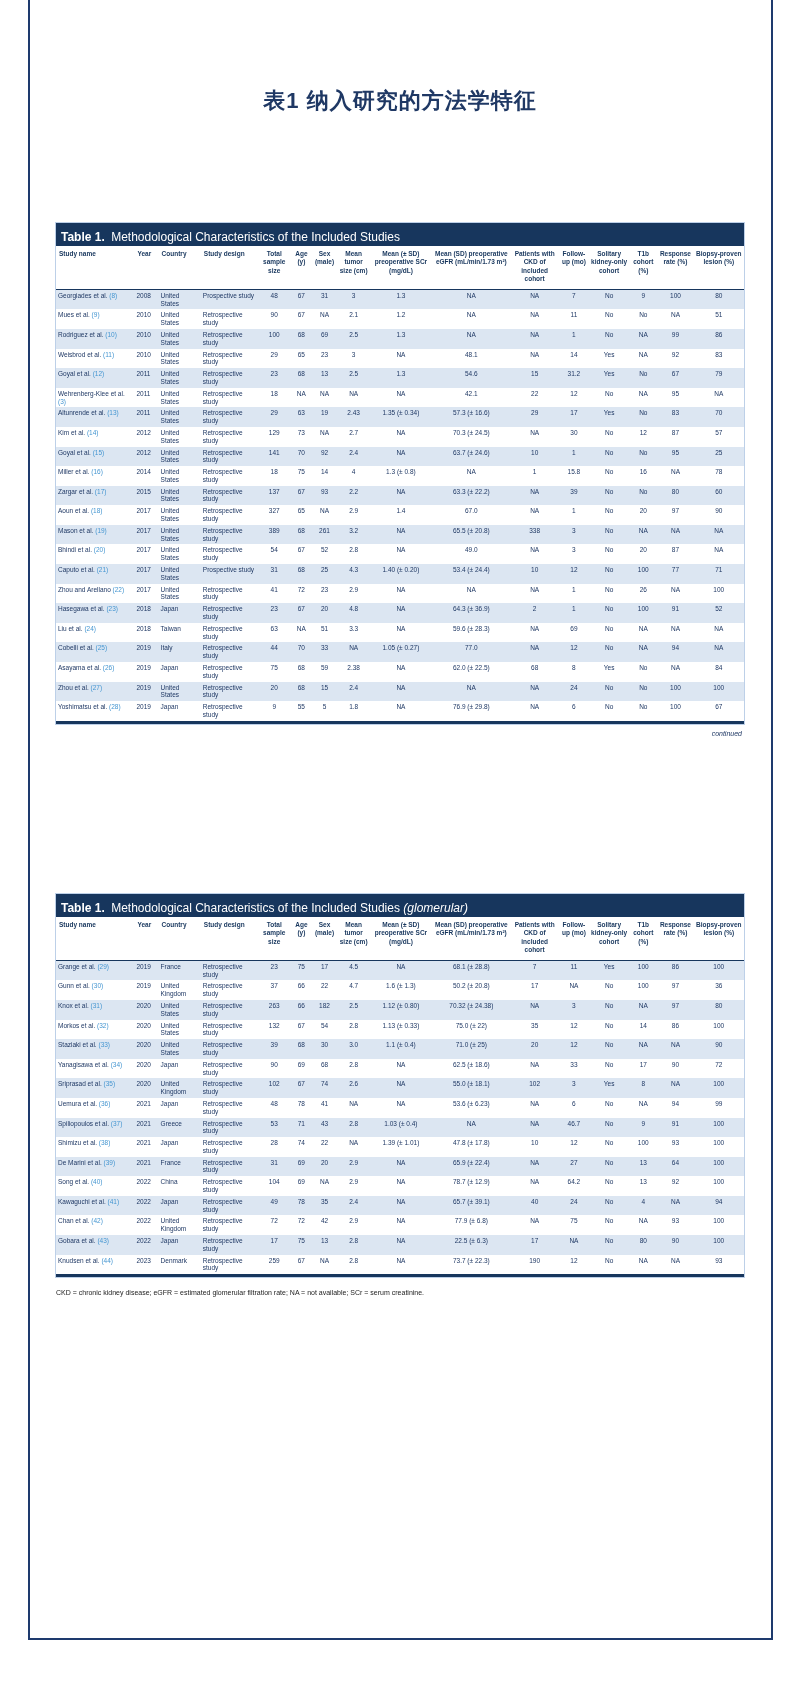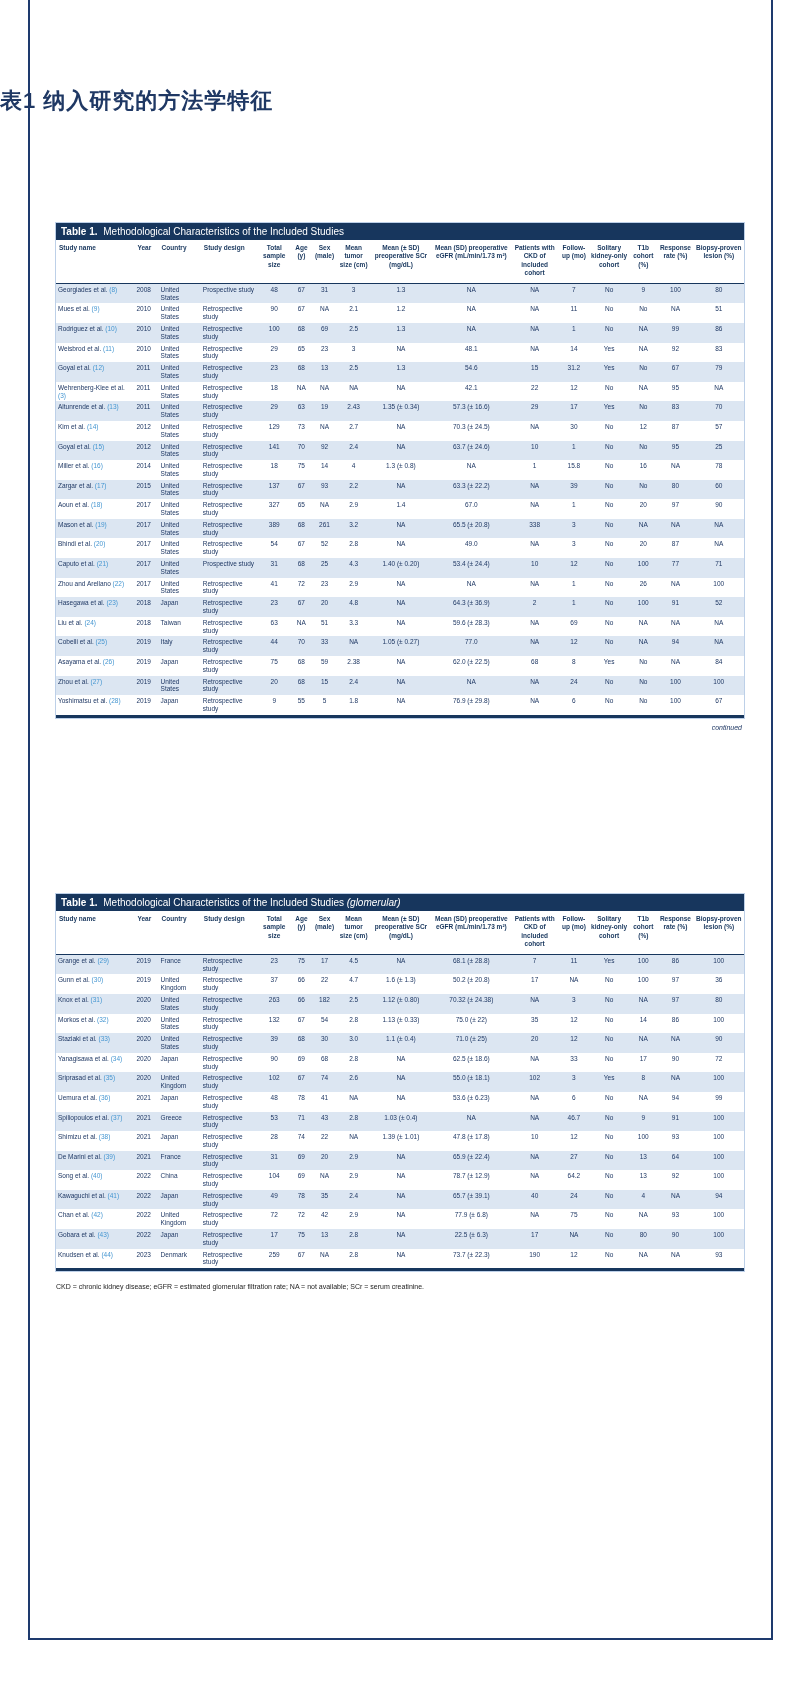--- a/index.html
+++ b/index.html
@@ -9,31 +9,31 @@
   }
   .page{position:absolute;inset:0;}
   
   .frame{
     position:absolute;left:28px;top:-6px;width:741px;height:1644px;
     border-left:2px solid #1e3a6d;border-right:2px solid #1e3a6d;border-bottom:2px solid #1e3a6d;
     pointer-events:none;
   }
   .doc-title{
     position:absolute;top:86px;left:0;width:100%;margin:0;
-    text-align:left;color:#1f3864;font-size:22px;font-weight:bold;letter-spacing:1px;
+    text-align:center;color:#1f3864;font-size:22px;font-weight:bold;letter-spacing:1px;
   }
   .table-block{
     position:absolute;left:55px;width:690px;background:#ffffff;
     border:1px solid #bdd0e8;box-sizing:border-box;
   }
   #tblock-0{top:222px;}
   #tblock-1{top:893px;}
   .tbar{
-    background:#17365d;color:#ffffff;font-size:10px;line-height:9px;
-    padding:4px 5px 4px 5px;
+    background:#17365d;color:#ffffff;font-size:12px;line-height:9px;
+    padding:10px 5px 4px 5px;
   }
   .tb-bold{font-weight:bold;margin-right:3px;}
   .tb-italic{font-style:italic;}
   table{
     width:100%;border-collapse:collapse;table-layout:fixed;
     color:#1f3864;border-bottom:3px solid #17365d;
   }
   thead th{
     font-size:6.5px;line-height:1.3;font-weight:bold;color:#17365d;
     text-align:center;vertical-align:top;padding:4px 1px 5px 1px;

